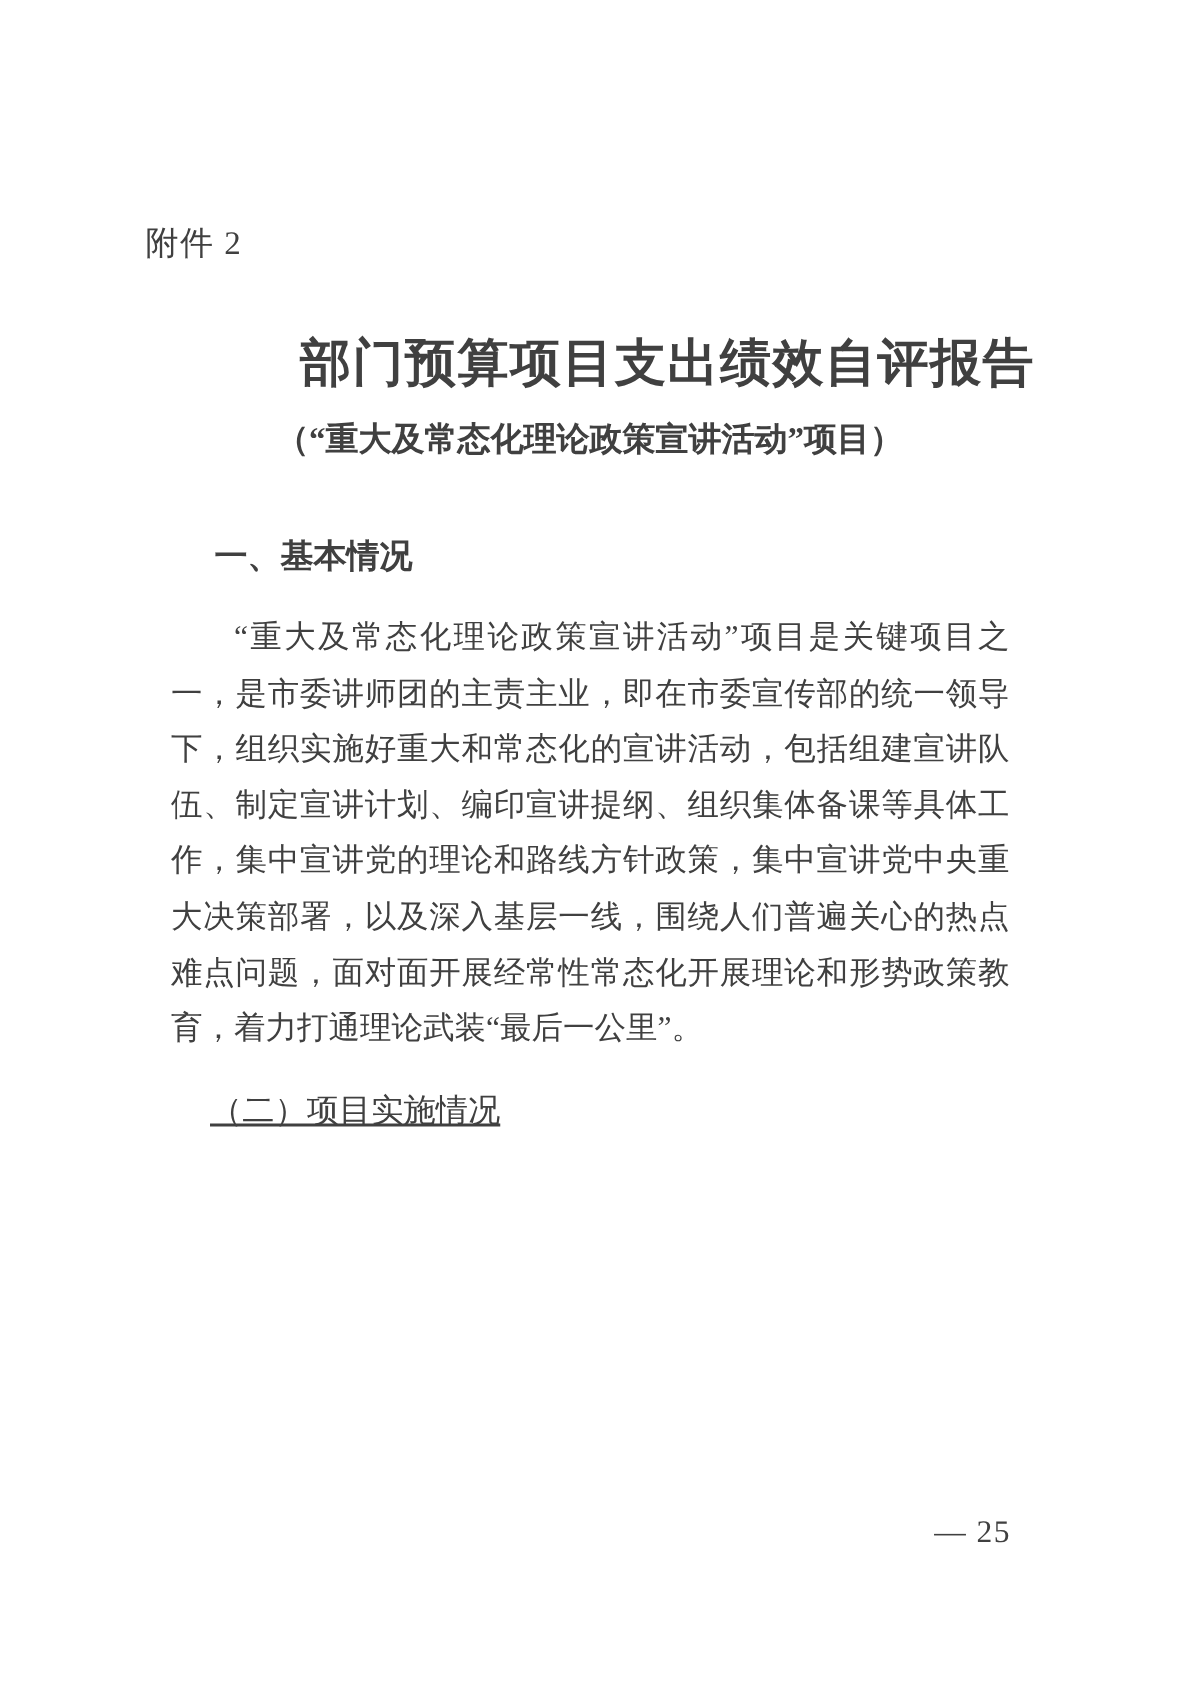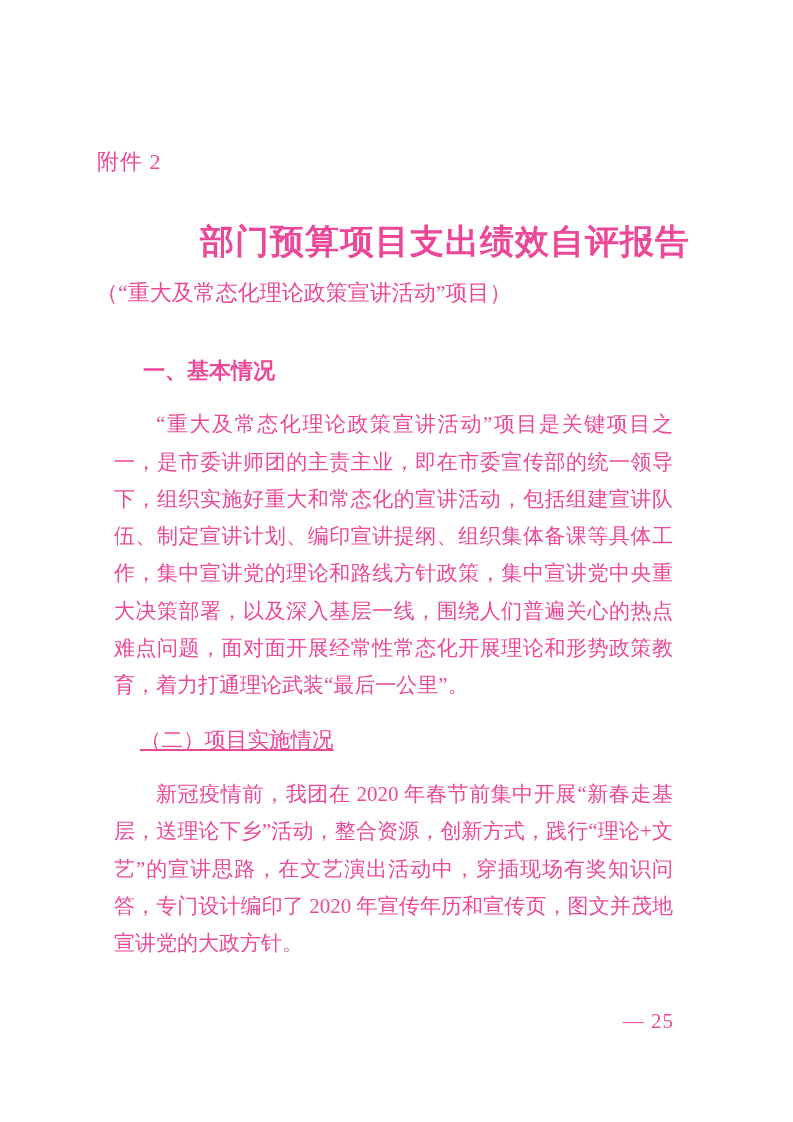--- a/index.html
+++ b/index.html
@@ -5,21 +5,21 @@
   html, body {
     margin: 0;
     padding: 0;
     background: #ffffff;
   }
   .page {
     position: relative;
     width: 793px;
     height: 1122px;
     background: #ffffff;
-    color: #ec4899;
+    color: #404040;
     overflow: hidden;
     
     font-family: "Liberation Serif", sans-serif;
   }
   .attachment {
     position: absolute;
     top: 147px;
     left: 97px;
     font-size: 22px;
     letter-spacing: 1px;
@@ -34,23 +34,24 @@
     font-size: 34px;
     font-weight: bold;
     letter-spacing: 1px;
     white-space: nowrap;
   }
   .doc-subtitle {
     position: absolute;
     top: 278px;
     left: 96px;
     width: 594px;
-    text-align: left;
+    text-align: center;
     font-size: 22px;
     white-space: nowrap;
+    font-weight: bold;
   }
   .content {
     position: absolute;
     top: 352px;
     left: 97px;
     width: 593px;
     font-size: 21px;
     line-height: 37.3px;
     text-align: justify;
   }
@@ -94,19 +95,18 @@
 
   <div class="content">
 
     <div class="h-section">一、基本情况</div>
 
 
     <p class="para">“重大及常态化理论政策宣讲活动”项目是关键项目之一，是市委讲师团的主责主业，即在市委宣传部的统一领导下，组织实施好重大和常态化的宣讲活动，包括组建宣讲队伍、制定宣讲计划、编印宣讲提纲、组织集体备课等具体工作，集中宣讲党的理论和路线方针政策，集中宣讲党中央重大决策部署，以及深入基层一线，围绕人们普遍关心的热点难点问题，面对面开展经常性常态化开展理论和形势政策教育，着力打通理论武装“最后一公里”。</p>
 
     <div class="h-sub spaced">（二）项目实施情况</div>
 
-    <p class="para">新冠疫情前，我团在 2020 年春节前集中开展“新春走基层，送理论下乡”活动，整合资源，创新方式，践行“理论+文艺”的宣讲思路，在文艺演出活动中，穿插现场有奖知识问答，专门设计编印了 2020 年宣传年历和宣传页，图文并茂地宣讲党的大政方针。</p>
 
   </div>
 
   <div class="pageno">— 25</div>
 
 </div>
 
 </body></html>

